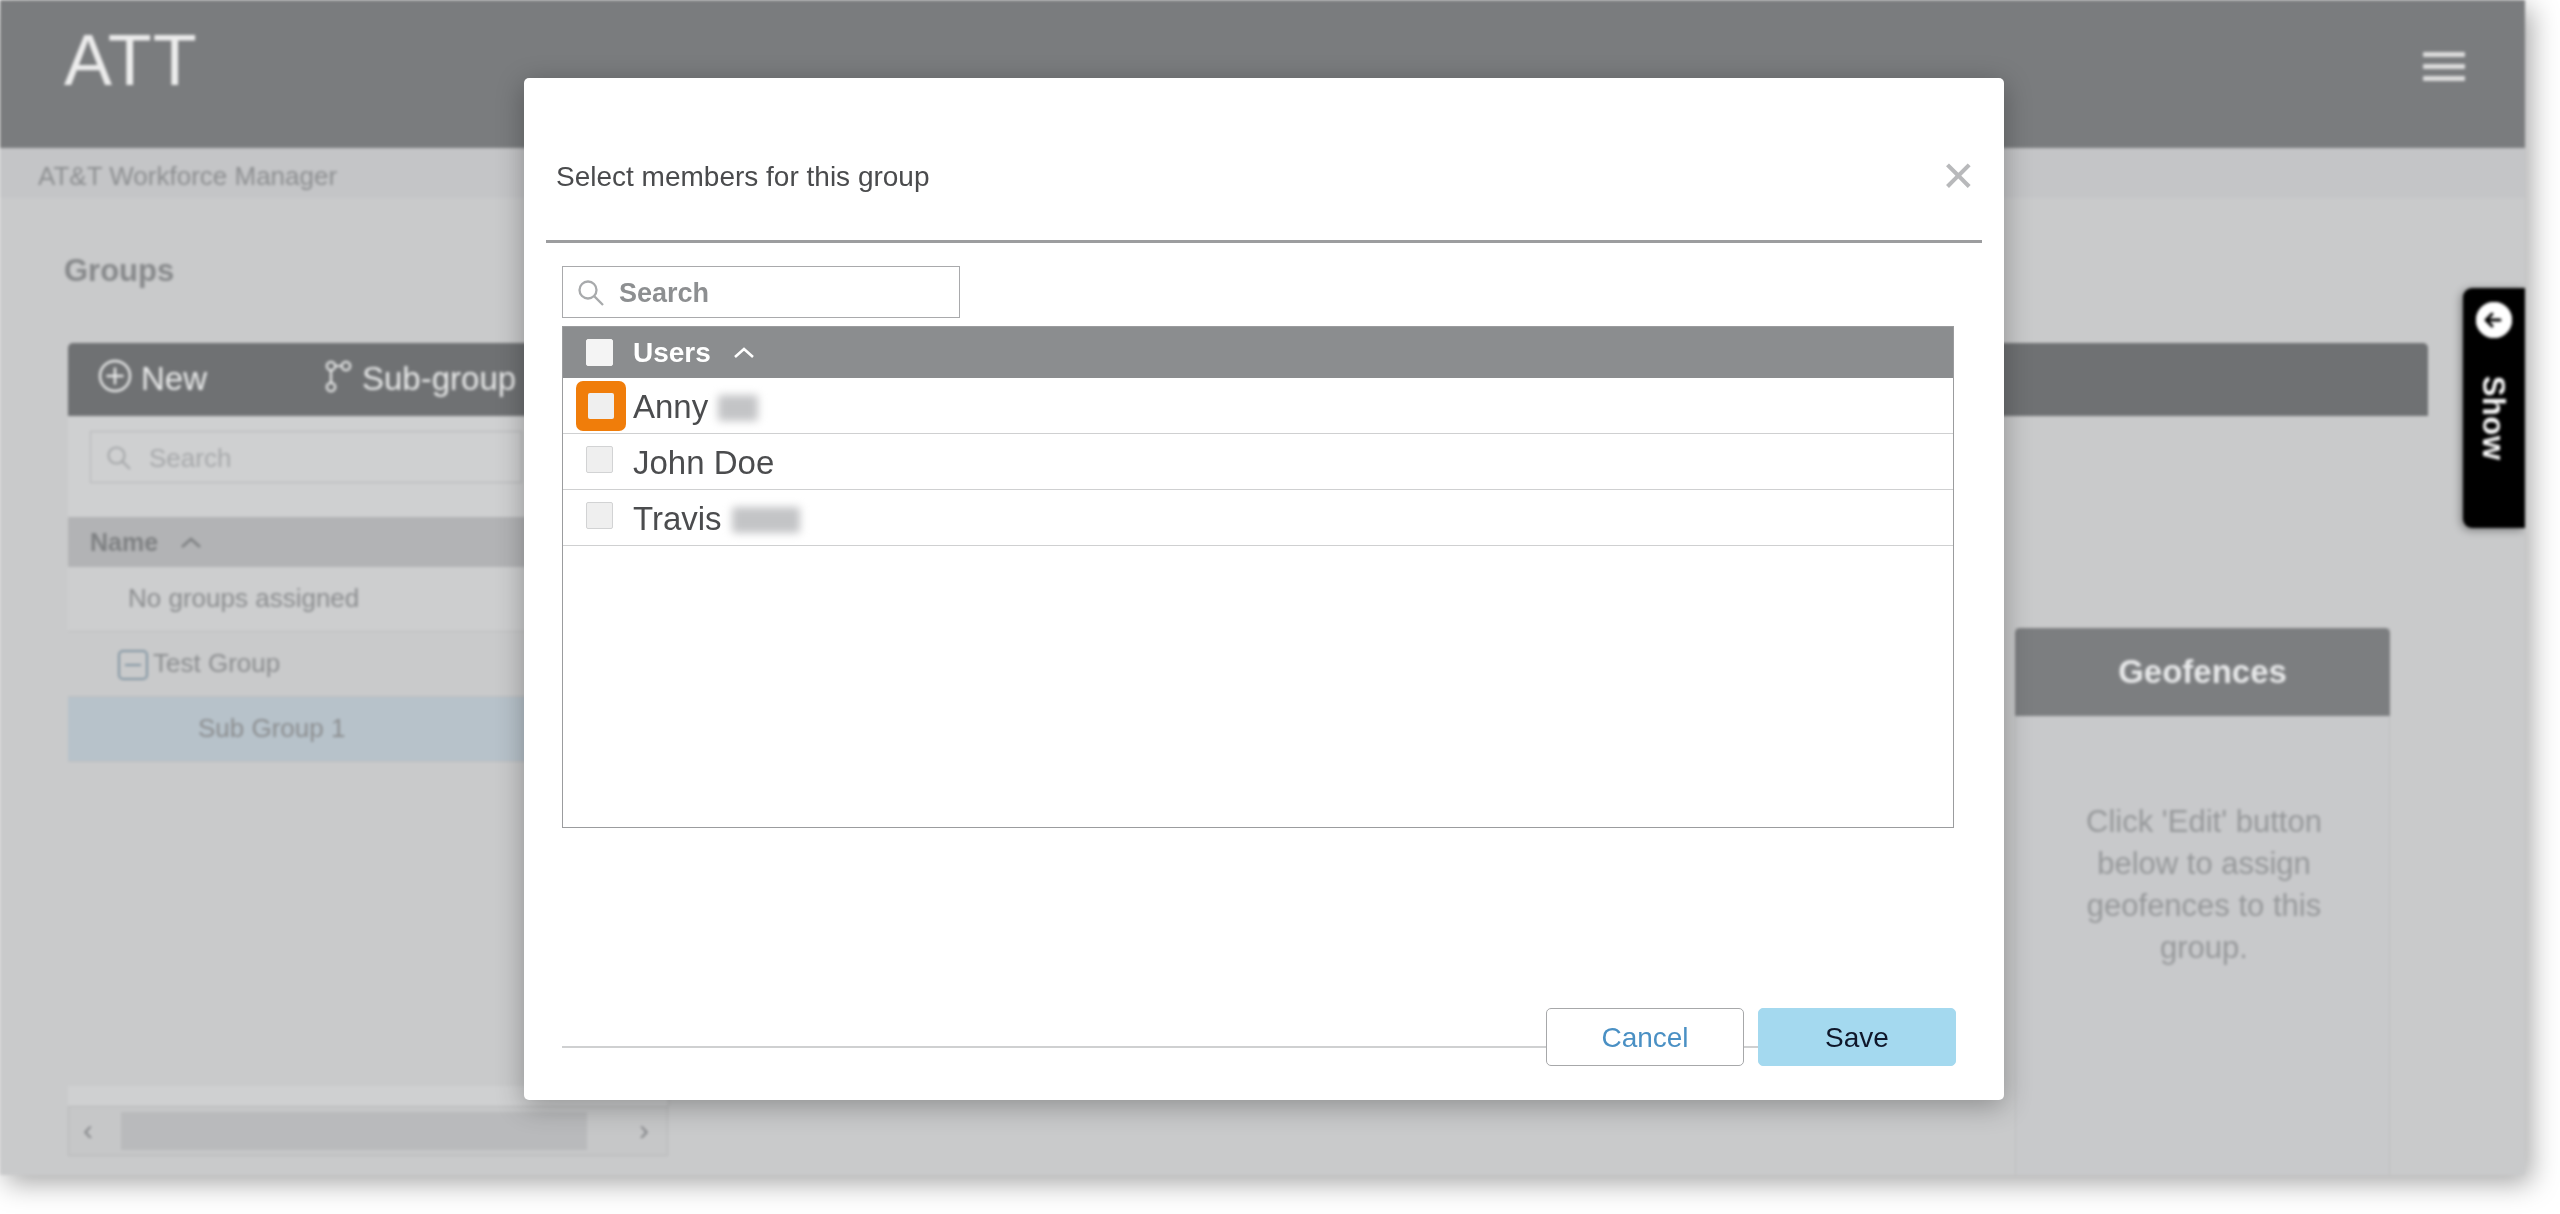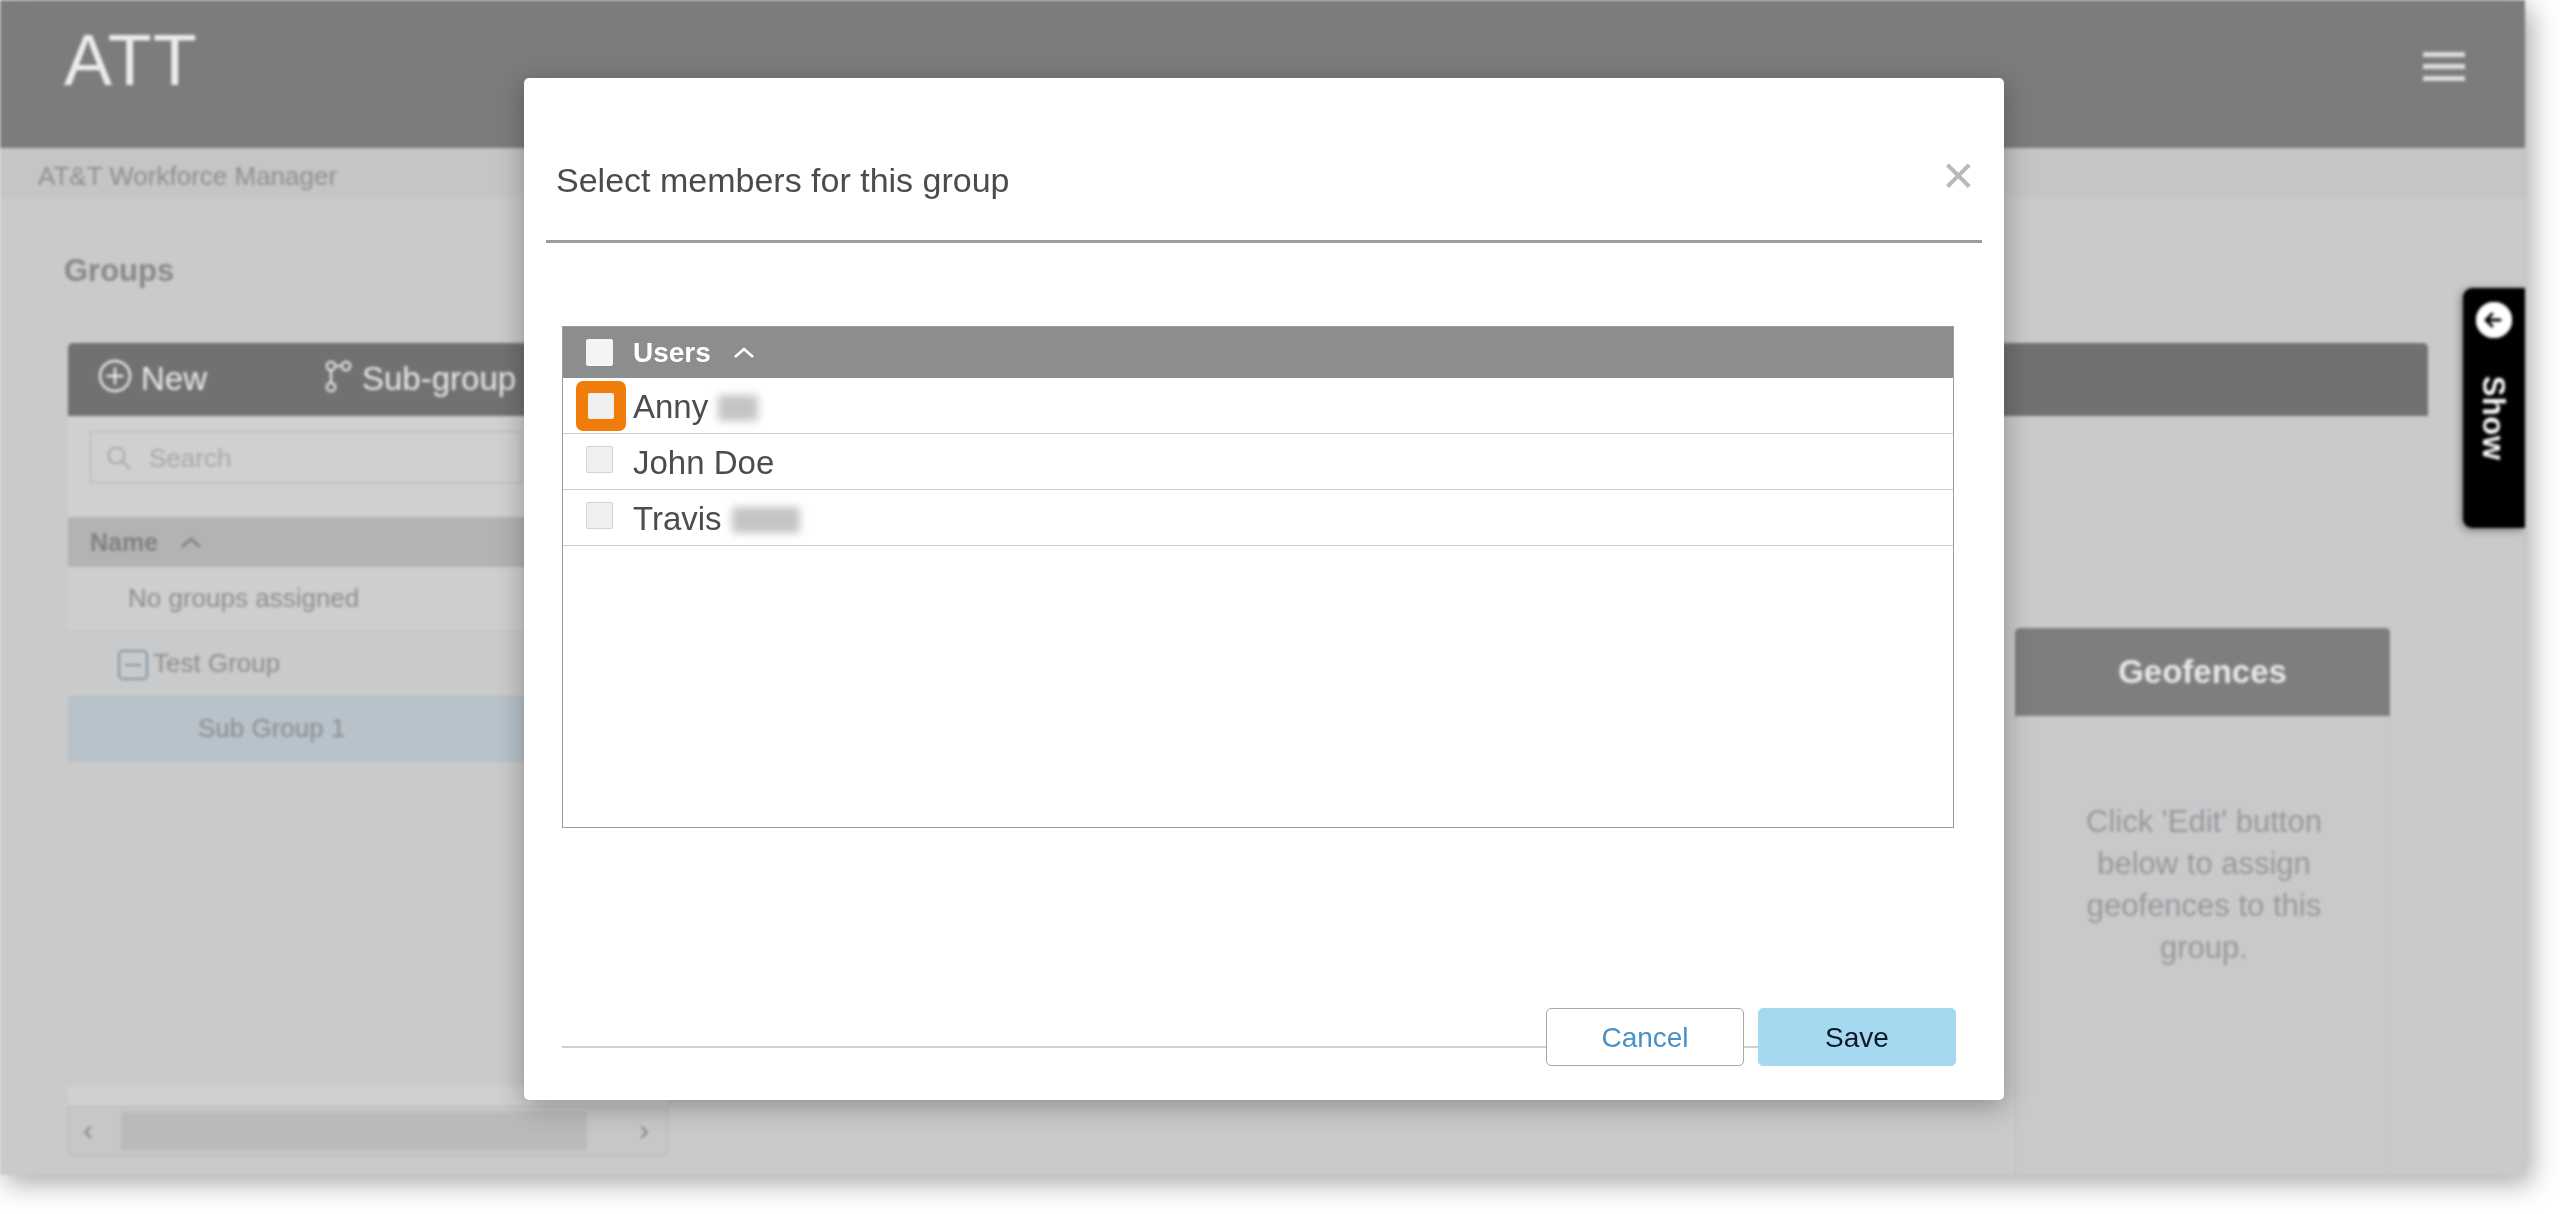--- a/index.html
+++ b/index.html
@@ -325,21 +325,21 @@
     width: 1480px;
     height: 1022px;
     background: #ffffff;
     border-radius: 5px;
     box-shadow: 0 6px 28px rgba(0,0,0,0.30);
     z-index: 20;
   }
   .modal-title {
     position: absolute;
     left: 32px; top: 83px;
-    font-size: 34px;
+    font-size: 28px;
     color: #4a4b4d;
   }
   .modal-close {
     position: absolute;
     right: 28px; top: 78px;
     font-size: 42px;
     color: #b8b9bb;
     line-height: 1;
     cursor: pointer;
     user-select: none;
@@ -592,20 +592,29 @@
   </div>
 
 </div>
 
 <div id="modal">
 
   <div class="modal-title">Select members for this group</div>
   <div class="modal-close">✕</div>
   <div class="modal-hr-top"></div>
 
+  <div class="modal-search">
+    <span class="modal-search-icon">
+      <svg width="30" height="30" viewBox="0 0 30 30">
+        <circle cx="12" cy="12" r="8.5" fill="none" stroke="#a8aaac" stroke-width="2.3"></circle>
+        <path d="M18.4 18.4 L27 27" stroke="#a8aaac" stroke-width="2.3"></path>
+      </svg>
+    </span>
+    <span class="modal-search-ph">Search</span>
+  </div>
 
   <div class="list-box">
 
     <div class="list-head">
       <span class="cbx"></span>
       <span class="list-head-label">Users</span>
       <span class="list-head-caret">
         <svg width="26" height="18" viewBox="0 0 26 18">
           <path d="M4 13 L13 5 L22 13" fill="none" stroke="#ffffff" stroke-width="2.6"></path>
         </svg>

